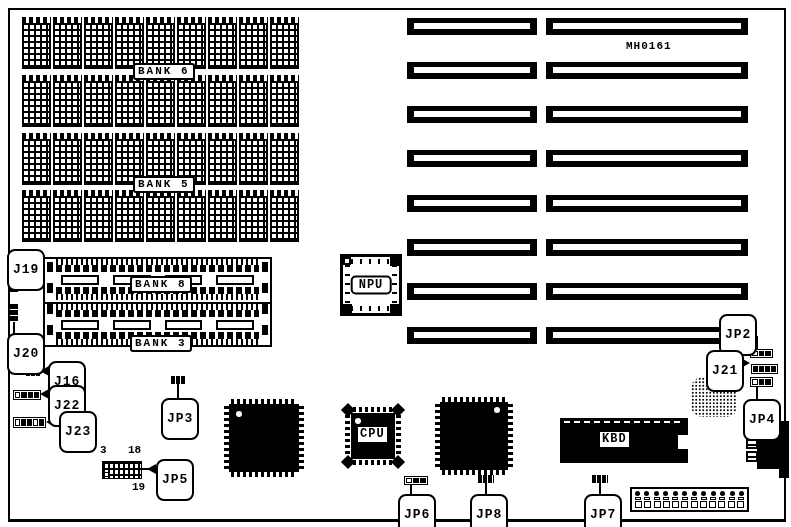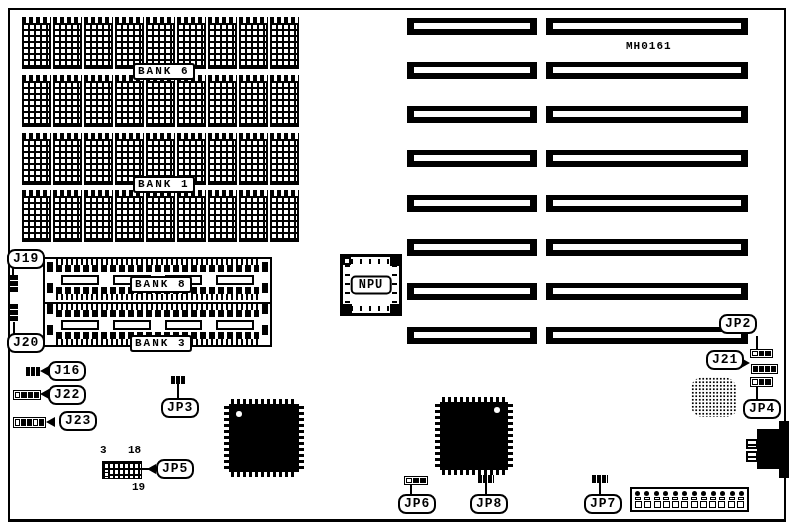--- a/index.html
+++ b/index.html
@@ -5,21 +5,21 @@
   *{margin:0;padding:0;box-sizing:border-box}
   html,body{background:#fff}
   body{width:791px;height:527px;font-family:"Liberation Mono","DejaVu Sans Mono",monospace;color:#000}
   .board{position:relative;width:791px;height:527px;background:#fff;overflow:hidden}
   .abs{position:absolute}
   .frame{left:8px;top:8px;width:778px;height:514px;border:2px solid #000;border-bottom-width:3px}
 
   
   .mono{font-weight:bold;letter-spacing:1px;white-space:nowrap}
   .callout{background:#fff;border:2px solid #000;border-radius:8px;font-size:13px;font-weight:bold;
-           line-height:16px;padding:0 4px;letter-spacing:1px;z-index:7;white-space:nowrap}
+           line-height:16px;padding:11px 4px;letter-spacing:1px;z-index:7;white-space:nowrap}
   .label-box{background:#fff;border:2px solid #000;border-radius:3px;font-size:11px;font-weight:bold;
              letter-spacing:2px;line-height:13px;padding:0 3px;z-index:5;white-space:nowrap}
   .chip-label{position:absolute;background:#fff;color:#000;font-size:12px;font-weight:bold;
               letter-spacing:1px;line-height:15px;padding:0 2px;z-index:3;white-space:nowrap}
   .pin-num{font-size:11px;font-weight:bold;z-index:4}
 
   
   .vline{width:2px;background:#000;z-index:6}
   .hline{height:2px;background:#000;z-index:6}
   .pt-left{width:0;height:0;border-top:5px solid transparent;border-bottom:5px solid transparent;
@@ -275,21 +275,21 @@
           <div class="dip-pins"></div>
           <div class="dip-body"></div>
         </div>
         <div class="dip-chip">
           <div class="dip-pins"></div>
           <div class="dip-body"></div>
         </div>
       </div>
     </div>
   <div class="label-box abs" style="left:133px;top:63px">BANK 6</div>
-  <div class="label-box abs" style="left:133px;top:176px">BANK 1</div>
+  <div class="label-box abs" style="left:133px;top:176px">BANK 5</div>
 
   <div class="simm abs" style="left:43px;top:257px;width:229px;height:90px">
     <div class="latch" style="left:2px"></div>
     <div class="latch" style="right:2px"></div>
     <div class="simm-bank">
       <div class="comb-top"></div>
       <div class="mid-band">
         <div class="mid-rect"></div>
           <div class="mid-rect"></div>
         <div class="mid-rect"></div>
@@ -352,21 +352,39 @@
     <div class="qfp-dot" style="left:7px;top:7px"></div>
   </div>
   <div class="qfp abs" style="left:440px;top:402px;width:68px;height:68px">
     <div class="pins-h" style="top:-5px"></div>
     <div class="pins-h" style="bottom:-5px"></div>
     <div class="pins-v" style="left:-5px"></div>
     <div class="pins-v" style="right:-5px"></div>
     <div class="qfp-dot" style="right:8px;top:5px"></div>
   </div>
 
-
+  <div class="abs cpu-wrap" style="left:345px;top:407px;width:56px;height:58px">
+    <div class="pins-h" style="top:0;left:8px;right:8px"></div>
+    <div class="pins-h" style="bottom:0;left:8px;right:8px"></div>
+    <div class="pins-v" style="left:0;top:8px;bottom:8px"></div>
+    <div class="pins-v" style="right:0;top:8px;bottom:8px"></div>
+    <div class="cpu-corner" style="left:-2px;top:-2px"></div>
+    <div class="cpu-corner" style="right:-2px;top:-2px"></div>
+    <div class="cpu-corner" style="left:-2px;bottom:-2px"></div>
+    <div class="cpu-corner" style="right:-2px;bottom:-2px"></div>
+    <div class="cpu-body"></div>
+    <div class="qfp-dot" style="left:10px;top:11px"></div>
+    <div class="chip-label" style="left:13px;top:20px">CPU</div>
+  </div>
+
+  <div class="kbd abs" style="left:560px;top:418px;width:128px;height:45px">
+    <div class="kbd-dash"></div>
+    <div class="kbd-notch"></div>
+    <div class="chip-label" style="left:40px;top:14px">KBD</div>
+  </div>
 
   <div class="callout abs" style="left:7px;top:249px">J19</div>
   <div class="vline abs" style="left:12px;top:267px;height:8px"></div>
   <div class="jmp-v abs" style="left:10px;top:275px;width:8px;height:18px"></div>
 
   <div class="jmp-v abs" style="left:10px;top:304px;width:8px;height:18px"></div>
   <div class="vline abs" style="left:13px;top:322px;height:12px"></div>
   <div class="callout abs" style="left:7px;top:333px">J20</div>
 
   <div class="jmp-h abs" style="left:26px;top:367px;width:15px;height:9px"></div>

